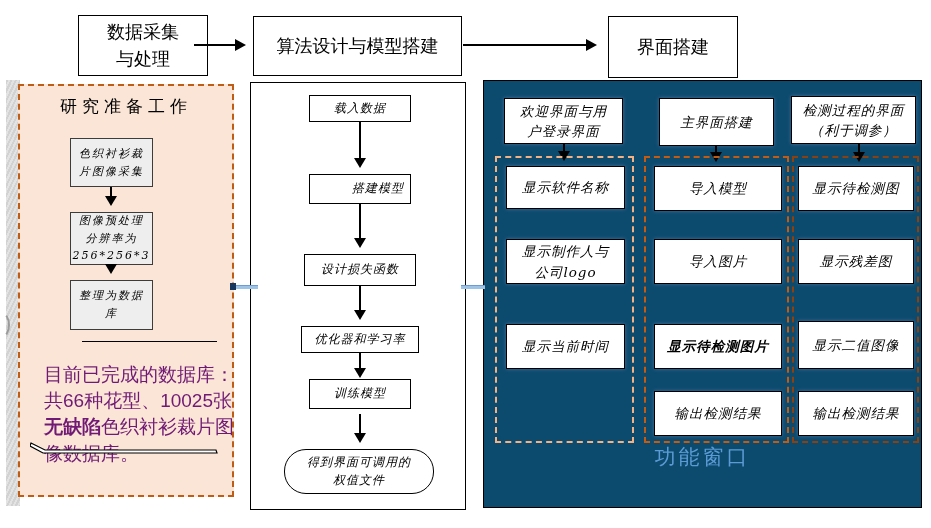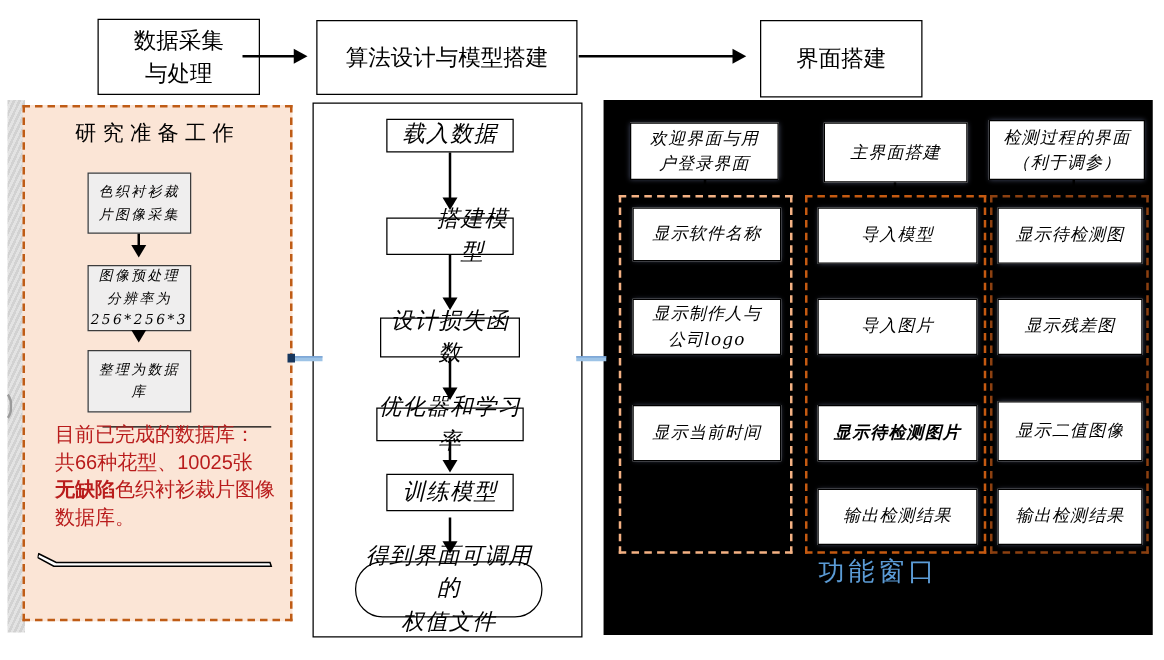--- a/index.html
+++ b/index.html
@@ -22,32 +22,32 @@
   .left-arc{position:absolute;left:-7px;top:312px;width:13px;height:22px;border:2px solid #9b9b9b;
             border-radius:50%;border-left-color:transparent;border-top-color:transparent;
             border-bottom-color:transparent;background:transparent;}
   .left-panel{position:absolute;left:18px;top:84px;width:216px;height:413px;box-sizing:border-box;
               background:#FBE5D6;border:2.5px dashed #BF5C16;}
   .lp-title{position:absolute;left:0;top:9px;width:100%;text-align:center;
             font-family:"DejaVu Serif","Liberation Serif",serif;font-size:17px;letter-spacing:5px;}
   .lp-box{background:#efeeee;border:1.4px solid #3c3c3c;font-family:"DejaVu Serif","Liberation Serif",serif;
           font-style:italic;font-size:11px;letter-spacing:2px;line-height:1.6;}
   .lp-divider{position:absolute;left:62px;top:255px;width:135px;height:0;border-top:1.6px solid #000;}
-  .lp-note{position:absolute;left:24px;top:252px;width:190px;font-size:16px;line-height:1.38;
-           color:#b91c1c;white-space:pre-line;text-align:left;}
+  .lp-note{position:absolute;left:24px;top:276px;width:190px;font-size:19px;line-height:1.38;
+           color:#701a75;white-space:pre-line;text-align:left;}
   .lp-note b{font-weight:bold;}
   .squiggle{position:absolute;left:10px;top:356px;}
   
   .mid-panel{position:absolute;left:250px;top:82px;width:216px;height:428px;box-sizing:border-box;
              background:#fff;border:1.6px solid #000;}
-  .mid-box{font-family:"DejaVu Serif","Liberation Serif",serif;font-style:italic;font-size:18px;
+  .mid-box{font-family:"DejaVu Serif","Liberation Serif",serif;font-style:italic;font-size:12px;
            letter-spacing:1px;line-height:1.45;border-width:1.4px;}
   
   .right-panel{position:absolute;left:483px;top:80px;width:439px;height:428px;box-sizing:border-box;
-               background:#000000;border:1.6px solid #000;}
+               background:#0c4a6e;border:1.6px solid #000;}
   .rp-box{font-family:"DejaVu Serif","Liberation Serif",serif;font-style:italic;font-size:13.5px;
           letter-spacing:1px;line-height:1.5;border-width:1.4px;box-shadow:0 0 4px rgba(150,165,215,0.45);}
   .dash-box{position:absolute;box-sizing:border-box;background:transparent;}
   .rp-footer{position:absolute;left:0;top:362px;width:100%;text-align:center;font-weight:normal;
              font-size:21px;letter-spacing:3px;}
   
   .conn{position:absolute;height:3px;z-index:6;}
   .conn-anchor{position:absolute;width:6px;height:7px;z-index:7;}
 </style>
 </head>

